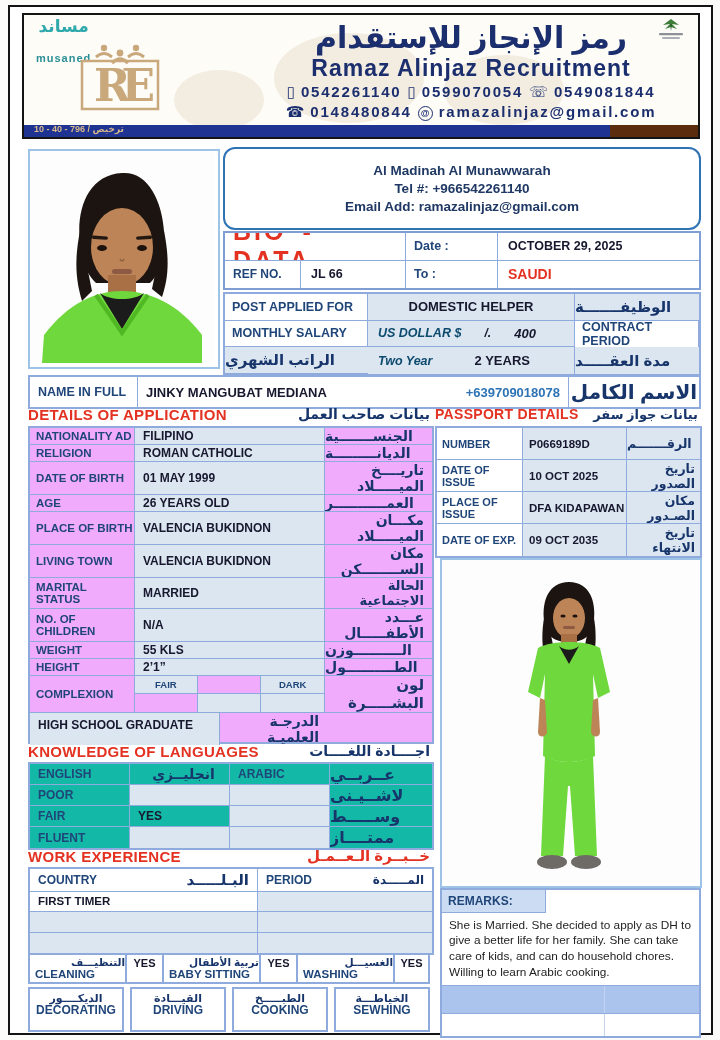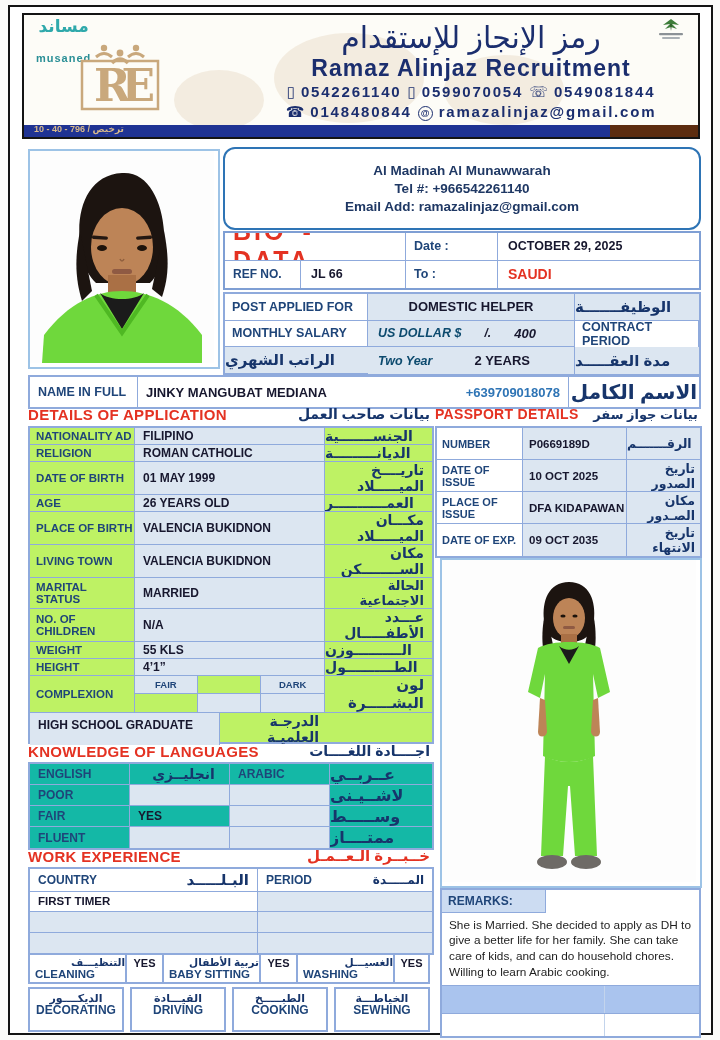--- a/index.html
+++ b/index.html
@@ -12,21 +12,21 @@
   .sheet{left:8px;top:5px;width:701px;height:1026px;border:2.5px solid #141414;background:#ffffff;}
   
   .header-box{left:22px;top:13px;width:674px;height:122px;border:2px solid #141414;background:#fdfcf7;overflow:hidden;}
   .wm{position:absolute;background:#c9a87c;opacity:.18;border-radius:50%;}
   .musaned{left:12px;top:3px;text-align:center;line-height:1;}
   .musaned .ar{font-size:17px;font-weight:bold;color:#2fa9ab;display:block;direction:rtl;}
   .musaned .en{font-size:11px;font-weight:bold;color:#2a8f96;letter-spacing:1px;display:block;margin-top:18px;}
   .ministry{right:6px;top:0px;}
   .re-logo{left:38px;top:26px;}
   .title-wrap{left:208px;top:6px;width:478px;text-align:center;line-height:1.12;}
-  .co-ar{font-size:30px;font-weight:normal;color:#1b2e6e;direction:rtl;}
+  .co-ar{font-size:30px;font-weight:bold;color:#1b2e6e;direction:rtl;}
   .co-en{font-size:23px;font-weight:bold;color:#1b2e6e;letter-spacing:1px;margin-top:1px;}
   .phone-line{font-size:15px;font-weight:800;color:#1b2e6e;letter-spacing:1.8px;margin-top:3px;white-space:nowrap;}
   .phone-line .ic{letter-spacing:0;font-weight:bold;color:#1b2e6e;}
   .at-circle{display:inline-block;width:13px;height:13px;line-height:12px;border:1.5px solid #1b2e6e;border-radius:50%;font-size:9px;letter-spacing:0;text-align:center;vertical-align:1px;}
   .hdr-band{left:0;bottom:0;width:100%;height:12px;background:#1f3393;}
   .hdr-band .brown{position:absolute;right:0;top:0;width:88px;height:100%;background:#5c2c0f;}
   .license{position:absolute;left:10px;top:-1px;font-size:9px;font-weight:bold;color:#d9ba8b;direction:rtl;letter-spacing:.5px;}
   
   .photo-box{border:2px solid #9dc3e6;background:#fff;overflow:hidden;}
   .portrait{left:28px;top:149px;width:188px;height:216px;}
@@ -54,21 +54,21 @@
     grid-template-columns:143px 207px 1fr;grid-template-rows:1fr 1fr 1fr;background:#fff;}
   .post-ar{font-size:15px;justify-content:flex-end;padding-right:8px;}
   
   .name-row{left:28px;top:375px;width:669px;height:30px;border:2px solid #8faadc;display:flex;background:#fff;}
   
   .sec-title{display:flex;justify-content:space-between;align-items:center;}
   .sec-title .en{font-size:15px;font-weight:800;color:#e43222;letter-spacing:.3px;}
   .sec-title .ar{font-size:14px;font-weight:bold;color:#17356b;direction:rtl;}
   .sec-title .ar.redar{color:#e43222;}
   
-  .details-table{left:28px;top:426px;width:402px;height:314px;border:2px solid #8faadc;display:flex;flex-direction:column;background:#bef264;}
+  .details-table{left:28px;top:426px;width:402px;height:314px;border:2px solid #8faadc;display:flex;flex-direction:column;background:#f0abfc;}
   .drow{display:flex;flex:1;}
   .drow.tall{flex:1.5;}
   .drow.tall2{flex:1.7;}
   .dlbl{width:105px;padding-left:6px;font-size:11.5px;}
   .dval{width:190px;padding-left:8px;font-size:12px;}
   .dar{width:107px;justify-content:flex-end;padding-right:8px;font-size:14px;}
   .cplx-grid{width:190px;display:grid;grid-template-columns:1fr 1fr 1fr;grid-template-rows:1fr 1fr;}
   .cplx-grid .cell{font-size:9.5px;justify-content:center;}
   
   .lang-table{left:28px;top:762px;width:402px;height:84px;border:2px solid #8faadc;display:flex;flex-direction:column;background:#14b8a6;}
@@ -285,21 +285,21 @@
       <div class="cell bb br shade val dval">N/A</div>
       <div class="cell bb arl dar">عـــدد الأطفـــــال</div>
     </div>
   <div class="drow">
       <div class="cell bb br lbl dlbl">WEIGHT</div>
       <div class="cell bb br shade val dval">55 KLS</div>
       <div class="cell bb arl dar">الــــــــــوزن</div>
     </div>
   <div class="drow">
       <div class="cell bb br lbl dlbl">HEIGHT</div>
-      <div class="cell bb br shade val dval">4’1”</div>
+      <div class="cell bb br shade val dval">2’1”</div>
       <div class="cell bb arl dar">الطــــــــــول</div>
     </div>
   <div class="drow tall">
     <div class="cell bb br lbl dlbl">COMPLEXION</div>
     <div class="cplx-grid br bb">
       <div class="cell bb br shade lbl">FAIR</div>
       <div class="cell bb br"></div>
       <div class="cell bb shade lbl">DARK</div>
       <div class="cell br"></div>
       <div class="cell br shade"></div>

